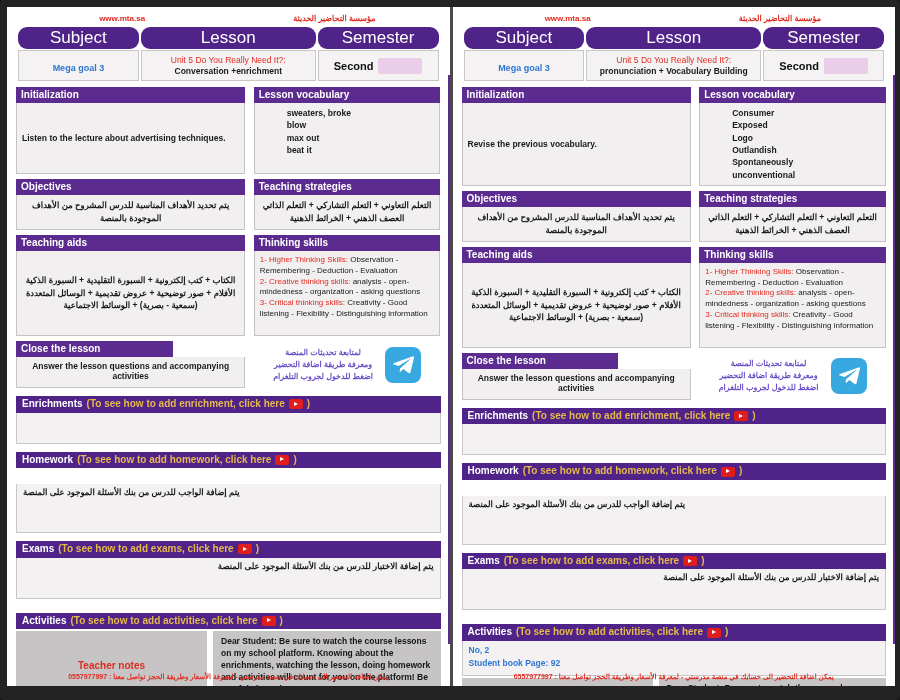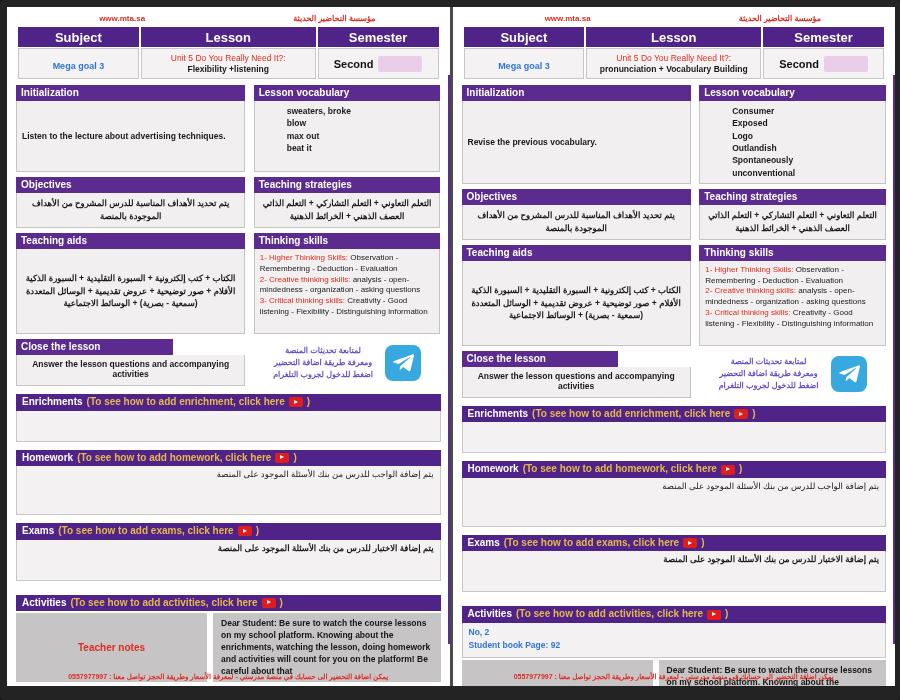--- a/index.html
+++ b/index.html
@@ -8,21 +8,21 @@
   .pages{display:flex;gap:3px;background:#4a4a4a;height:100%;}
   .page{background:#ffffff;flex:1;position:relative;box-sizing:border-box;padding:5px 9px 0 9px;overflow:hidden;}
   .page::after{content:"";position:absolute;right:0;top:68px;bottom:42px;width:2px;background:#5b2b8f;}
 
   
   .top-row{display:flex;height:13px;align-items:center;}
   .top-row span{flex:1;text-align:center;font-size:8px;font-weight:bold;color:#e02b20;}
 
   
   .info-table{width:100%;border-collapse:separate;border-spacing:2px 1px;margin-top:1px;}
-  .info-table th{background:#4f2388;color:#fff;font-size:13px;font-weight:bold;height:18px;}
+  .info-table th{background:#4f2388;color:#fff;font-size:17px;font-weight:normal;height:18px;border-radius:9px;}
   .info-table td{background:#f4f2f2;border:1px solid #c9c6c6;height:27px;text-align:center;vertical-align:middle;}
   .col-subj{width:29%;} .col-les{width:42%;} .col-sem{width:29%;}
   .subject-val{color:#2e75d4;font-weight:bold;font-size:9px;}
   .lesson-title{color:#e02b20;font-weight:normal;font-size:8.5px;line-height:1.25;}
   .lesson-sub{color:#1a1a1a;font-weight:bold;font-size:8.5px;line-height:1.25;}
   .sem-wrap{display:flex;align-items:center;justify-content:center;gap:5px;}
   .sem-val{font-size:11px;font-weight:bold;color:#111;}
   .sem-box{width:44px;height:16px;background:#e9cdе9;background:#e9cde9;border-radius:2px;}
 
   
@@ -45,21 +45,21 @@
   .tg-icon svg{width:24px;height:24px;}
 
   
   .wide{margin-top:8px;}
   .wide-head{background:#4f2388;color:#fff;font-size:10px;font-weight:bold;padding:2px 6px;display:flex;align-items:center;gap:4px;line-height:1.25;}
   .note{color:#e6b94c;font-weight:bold;font-size:10px;}
   .yt-icon{display:inline-block;width:14px;height:10px;background:#e01d1d;border-radius:2px;position:relative;flex:none;cursor:pointer;}
   .yt-icon::after{content:"";position:absolute;left:5px;top:2.5px;border-left:4.5px solid #fff;border-top:2.5px solid transparent;border-bottom:2.5px solid transparent;}
   .wide-body{background:#f3f1f1;border:1px solid #c9c6c6;border-top:none;padding:3px 6px;font-size:8.5px;}
   .b-enrich{min-height:24px;}
-  .b-hw{min-height:42px;direction:rtl;text-align:right;font-weight:normal;color:#1a1a1a;}
+  .b-hw{min-height:42px;direction:rtl;text-align:left;font-weight:bold;color:#1a1a1a;margin-top:16px;}
   .b-exam{min-height:34px;direction:rtl;text-align:right;font-weight:bold;color:#1a1a1a;}
   .gap-lg{margin-top:14px;}
   .b-act{min-height:28px;color:#2e75d4;font-weight:bold;line-height:1.5;}
   .b-act div{white-space:nowrap;}
 
   
   .notes{display:flex;gap:6px;margin-top:2px;}
   .notes-label{width:45%;background:#c6c4c4;color:#e02b20;font-weight:bold;font-size:10px;display:flex;align-items:center;justify-content:center;}
   .notes-text{flex:1;background:#c6c4c4;font-size:8.5px;font-weight:bold;color:#151515;padding:5px 8px;line-height:1.4;}
 
@@ -81,21 +81,21 @@
       <tbody>
             <tr>
         <th class="col-subj">Subject</th>
         <th class="col-les">Lesson</th>
         <th class="col-sem">Semester</th>
       </tr>
       <tr>
         <td><span class="subject-val">Mega goal 3</span></td>
         <td>
           <div class="lesson-title">Unit 5 Do You Really Need It?:</div>
-          <div class="lesson-sub">Flexibility +listening</div>
+          <div class="lesson-sub">Conversation +enrichment</div>
         </td>
         <td>
           <div class="sem-wrap">
             <span class="sem-val">Second</span>
             <span class="sem-box"></span>
           </div>
         </td>
       </tr>
     </tbody>
         </table>

